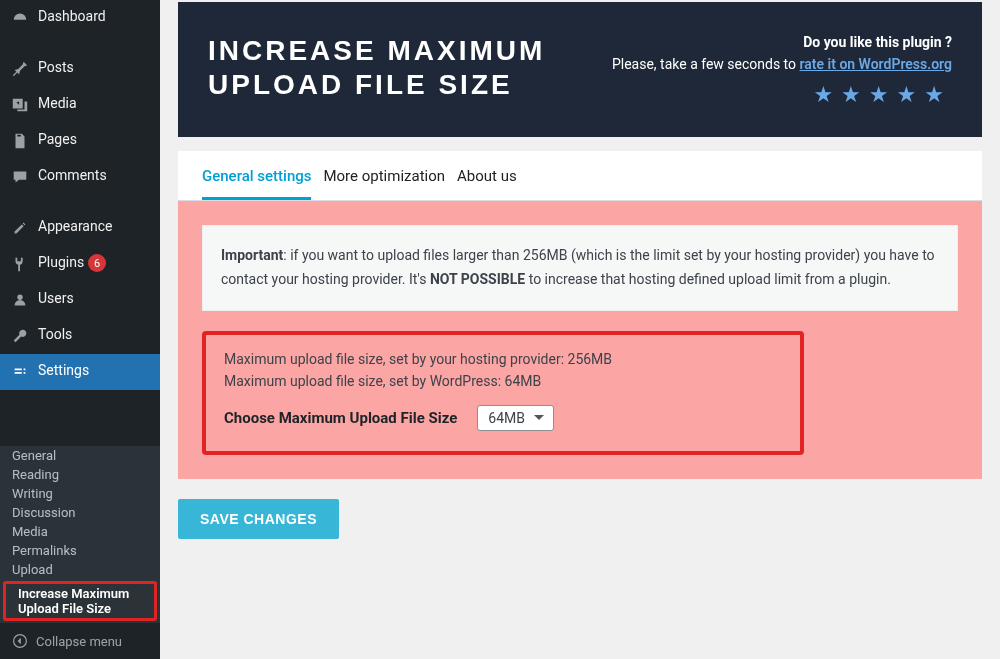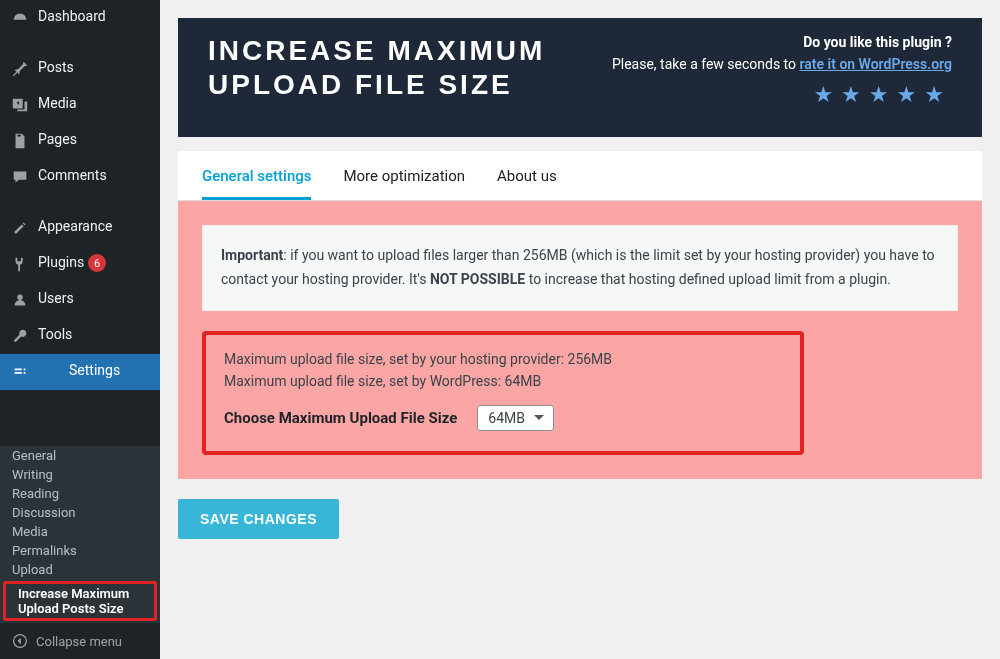--- a/index.html
+++ b/index.html
@@ -5,41 +5,41 @@
 * { margin: 0; padding: 0; box-sizing: border-box; }
 body { font-family: -apple-system, BlinkMacSystemFont, "Segoe UI", Roboto, sans-serif; font-size: 13px; color: #3c434a; background: #f0f0f1; width: 1000px; height: 659px; overflow: hidden; }
 .wrap { display: flex; height: 100%; }
 
 
 .sidebar { width: 160px; background: #1d2327; color: #f0f0f1; display: flex; flex-direction: column; }
 .menu { list-style: none; flex: 1; }
 .menu li { display: flex; align-items: flex-start; padding: 8px 10px; color: #f0f0f1; cursor: pointer; font-size: 14px; }
 .menu li .ico { width: 20px; height: 20px; margin-right: 8px; display: inline-flex; align-items: center; justify-content: center; color: rgba(240,246,252,0.6); }
 .menu li.sep { height: 5px; padding: 0; margin: 5px 0; }
-.menu li.active { background: #2271b1; color: #fff; position: relative; gap: 31px; }
+.menu li.active { background: #2271b1; color: #fff; position: relative; }
 .menu li.active .ico { color: #fff; }
 .menu li.active::after { content: ''; position: absolute; right: -8px; top: 50%; transform: translateY(-50%); border: 8px solid transparent; border-right-color: #f0f0f1; }
 .badge { background: #d63638; color: #fff; border-radius: 9px; min-width: 18px; height: 18px; font-size: 11px; display: inline-flex; align-items: center; justify-content: center; margin-left: 4px; padding: 0 5px; }
 .submenu { list-style: none; background: #2c3338; }
 .submenu li { padding: 2px 12px; font-size: 13px; color: rgba(240,246,252,0.7); }
 .submenu li.current { color: #fff; font-weight: 600; }
 .submenu li.highlighted { border: 3px solid #e02424; border-radius: 3px; margin: 2px 3px; }
 .collapse { display: flex; align-items: center; padding: 8px 10px; color: rgba(240,246,252,0.6); font-size: 13px; cursor: pointer; }
 .collapse .ico { width: 20px; height: 20px; margin-right: 6px; display: inline-flex; align-items: center; justify-content: center; }
 
 
 .main { flex: 1; padding: 0 18px 18px 18px; overflow: auto; }
-.hero { background: #1f2838; color: #fff; padding: 16px 30px 30px 30px; margin-top: 18px; display: flex; justify-content: space-between; align-items: flex-start; }
+.hero { background: #1f2838; color: #fff; padding: 32px 30px 30px 30px; margin-top: 2px; display: flex; justify-content: space-between; align-items: flex-start; }
 .hero h1 { font-family: "Segoe UI", Arial, sans-serif; font-weight: 700; font-size: 28px; letter-spacing: 3px; line-height: 1.2; text-transform: uppercase; }
 .hero-right { text-align: right; font-size: 14px; }
 .hero-right .like { font-weight: 700; margin-bottom: 6px; }
 .hero-right a { color: #6aa9e8; text-decoration: underline; font-weight: 600; }
 .stars { margin-top: 10px; font-size: 22px; color: #6aa9e8; letter-spacing: 8px; }
 
-.tabs { background: #fff; display: flex; gap: 32px; padding: 16px 24px 0 24px; border-bottom: 1px solid #dcdcde; margin-top: 14px; }
+.tabs { background: #fff; display: flex; gap: 12px; padding: 16px 24px 0 24px; border-bottom: 1px solid #dcdcde; margin-top: 14px; }
 .tab { padding-bottom: 12px; font-size: 15px; color: #222; cursor: pointer; }
 .tab.active { color: #00a0d2; border-bottom: 3px solid #00a0d2; font-weight: 500; }
 
 .panel { background: #fca5a5; padding: 24px; }
 .notice { background: #f6f7f7; border: 1px solid #eee; padding: 18px; font-size: 14px; line-height: 1.7; color: #3c434a; }
 .notice strong { font-weight: 700; }
 
 .sizebox { border: 4px solid #e02424; border-radius: 4px; padding: 16px 18px 20px 18px; margin-top: 20px; width: 602px; }
 .sizebox p { font-size: 14px; margin-bottom: 6px; color: #3c434a; }
 .choose-row { display: flex; align-items: center; margin-top: 16px; }
@@ -134,27 +134,27 @@
         <span class="ico">
             <svg width="18" height="18" viewBox="0 0 20 20">
               <path fill="currentColor" d="M4 6h8v2H4V6zm0 4h8v2H4v-2zm10-4h2v2h-2V6zm0 4h2v2h-2v-2z"></path>
             </svg>
           </span>
         <span>Settings</span>
       </li>
     </ul>
     <ul class="submenu">
       <li>General</li>
+      <li>Reading</li>
       <li>Writing</li>
-      <li>Reading</li>
       <li>Discussion</li>
       <li>Media</li>
       <li>Permalinks</li>
       <li>Upload</li>
-      <li class="current highlighted">Increase Maximum Upload Posts Size</li>
+      <li class="current highlighted">Increase Maximum Upload File Size</li>
     </ul>
     <div class="collapse">
       <span class="ico">
           <svg width="16" height="16" viewBox="0 0 20 20">
             <circle cx="10" cy="10" r="8" fill="none" stroke="currentColor" stroke-width="1.5"></circle>
             <path fill="currentColor" d="M11 6l-4 4 4 4z"></path>
           </svg>
         </span>
       <span>Collapse menu</span>
     </div>

